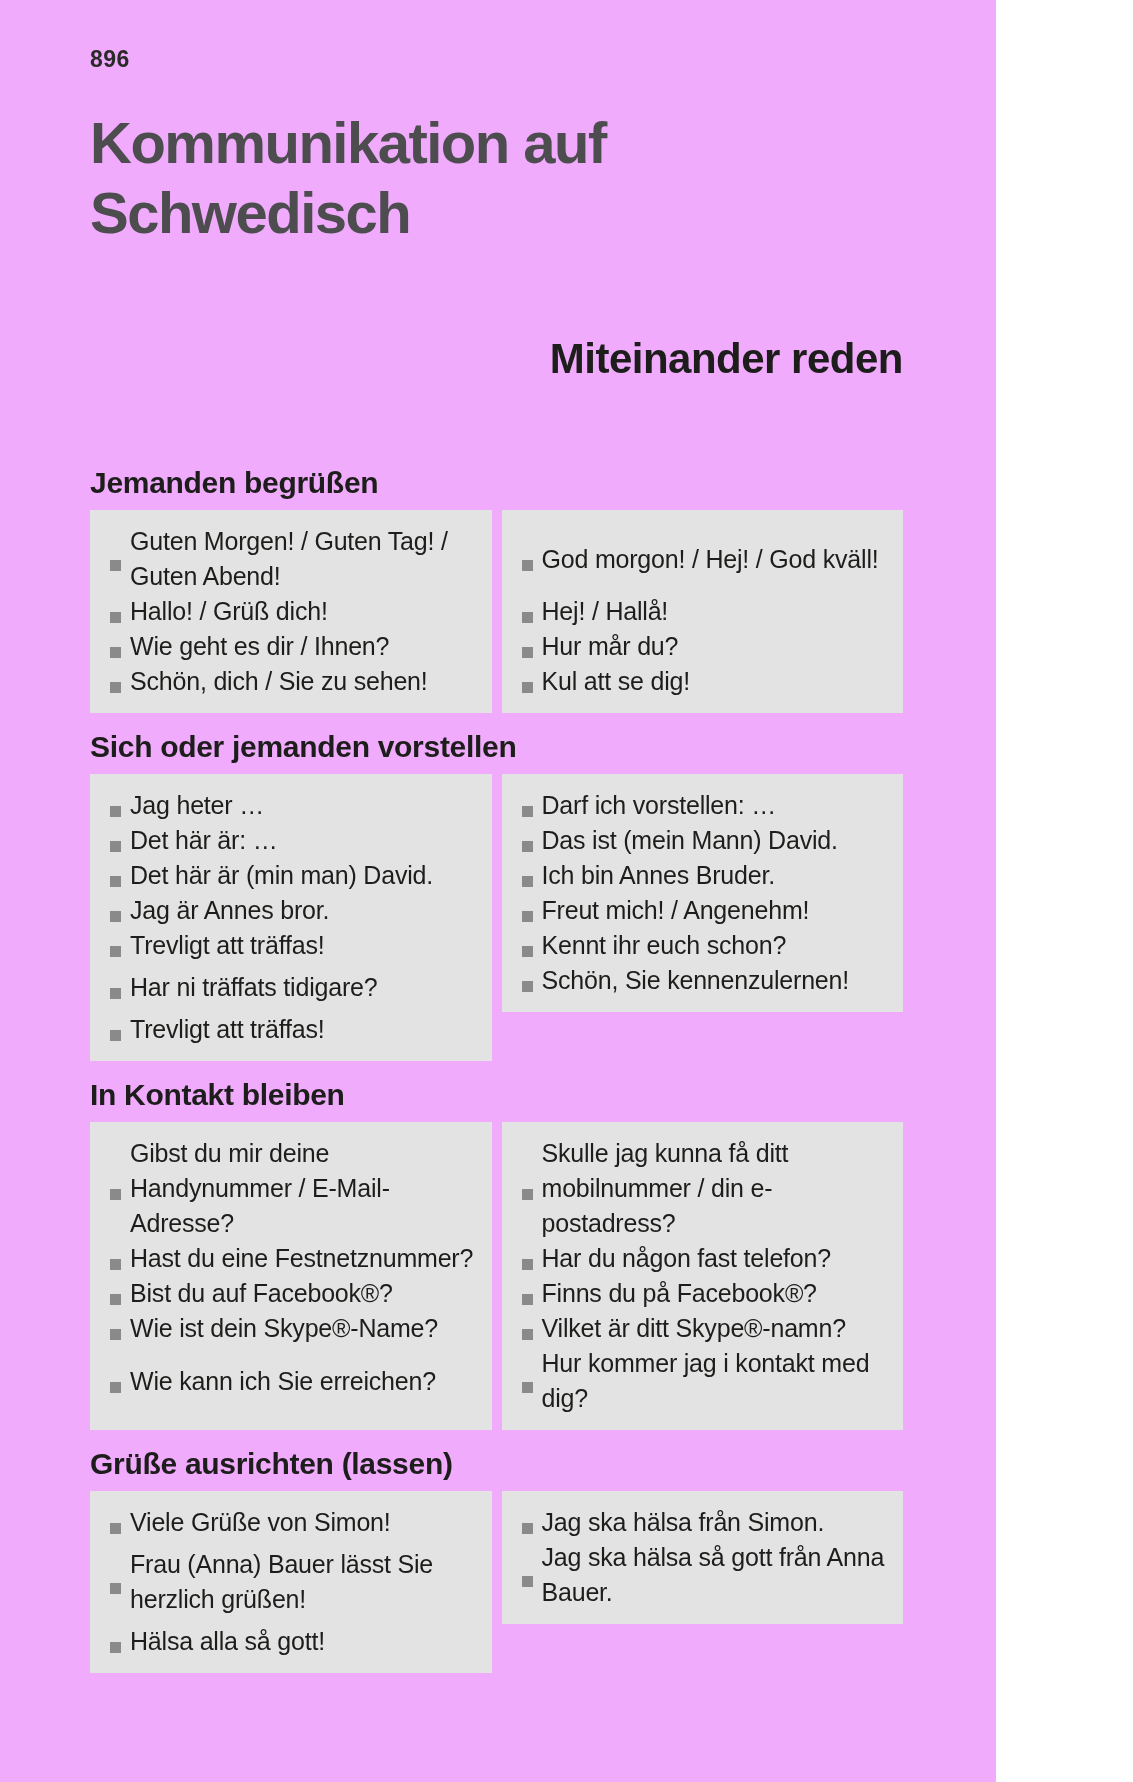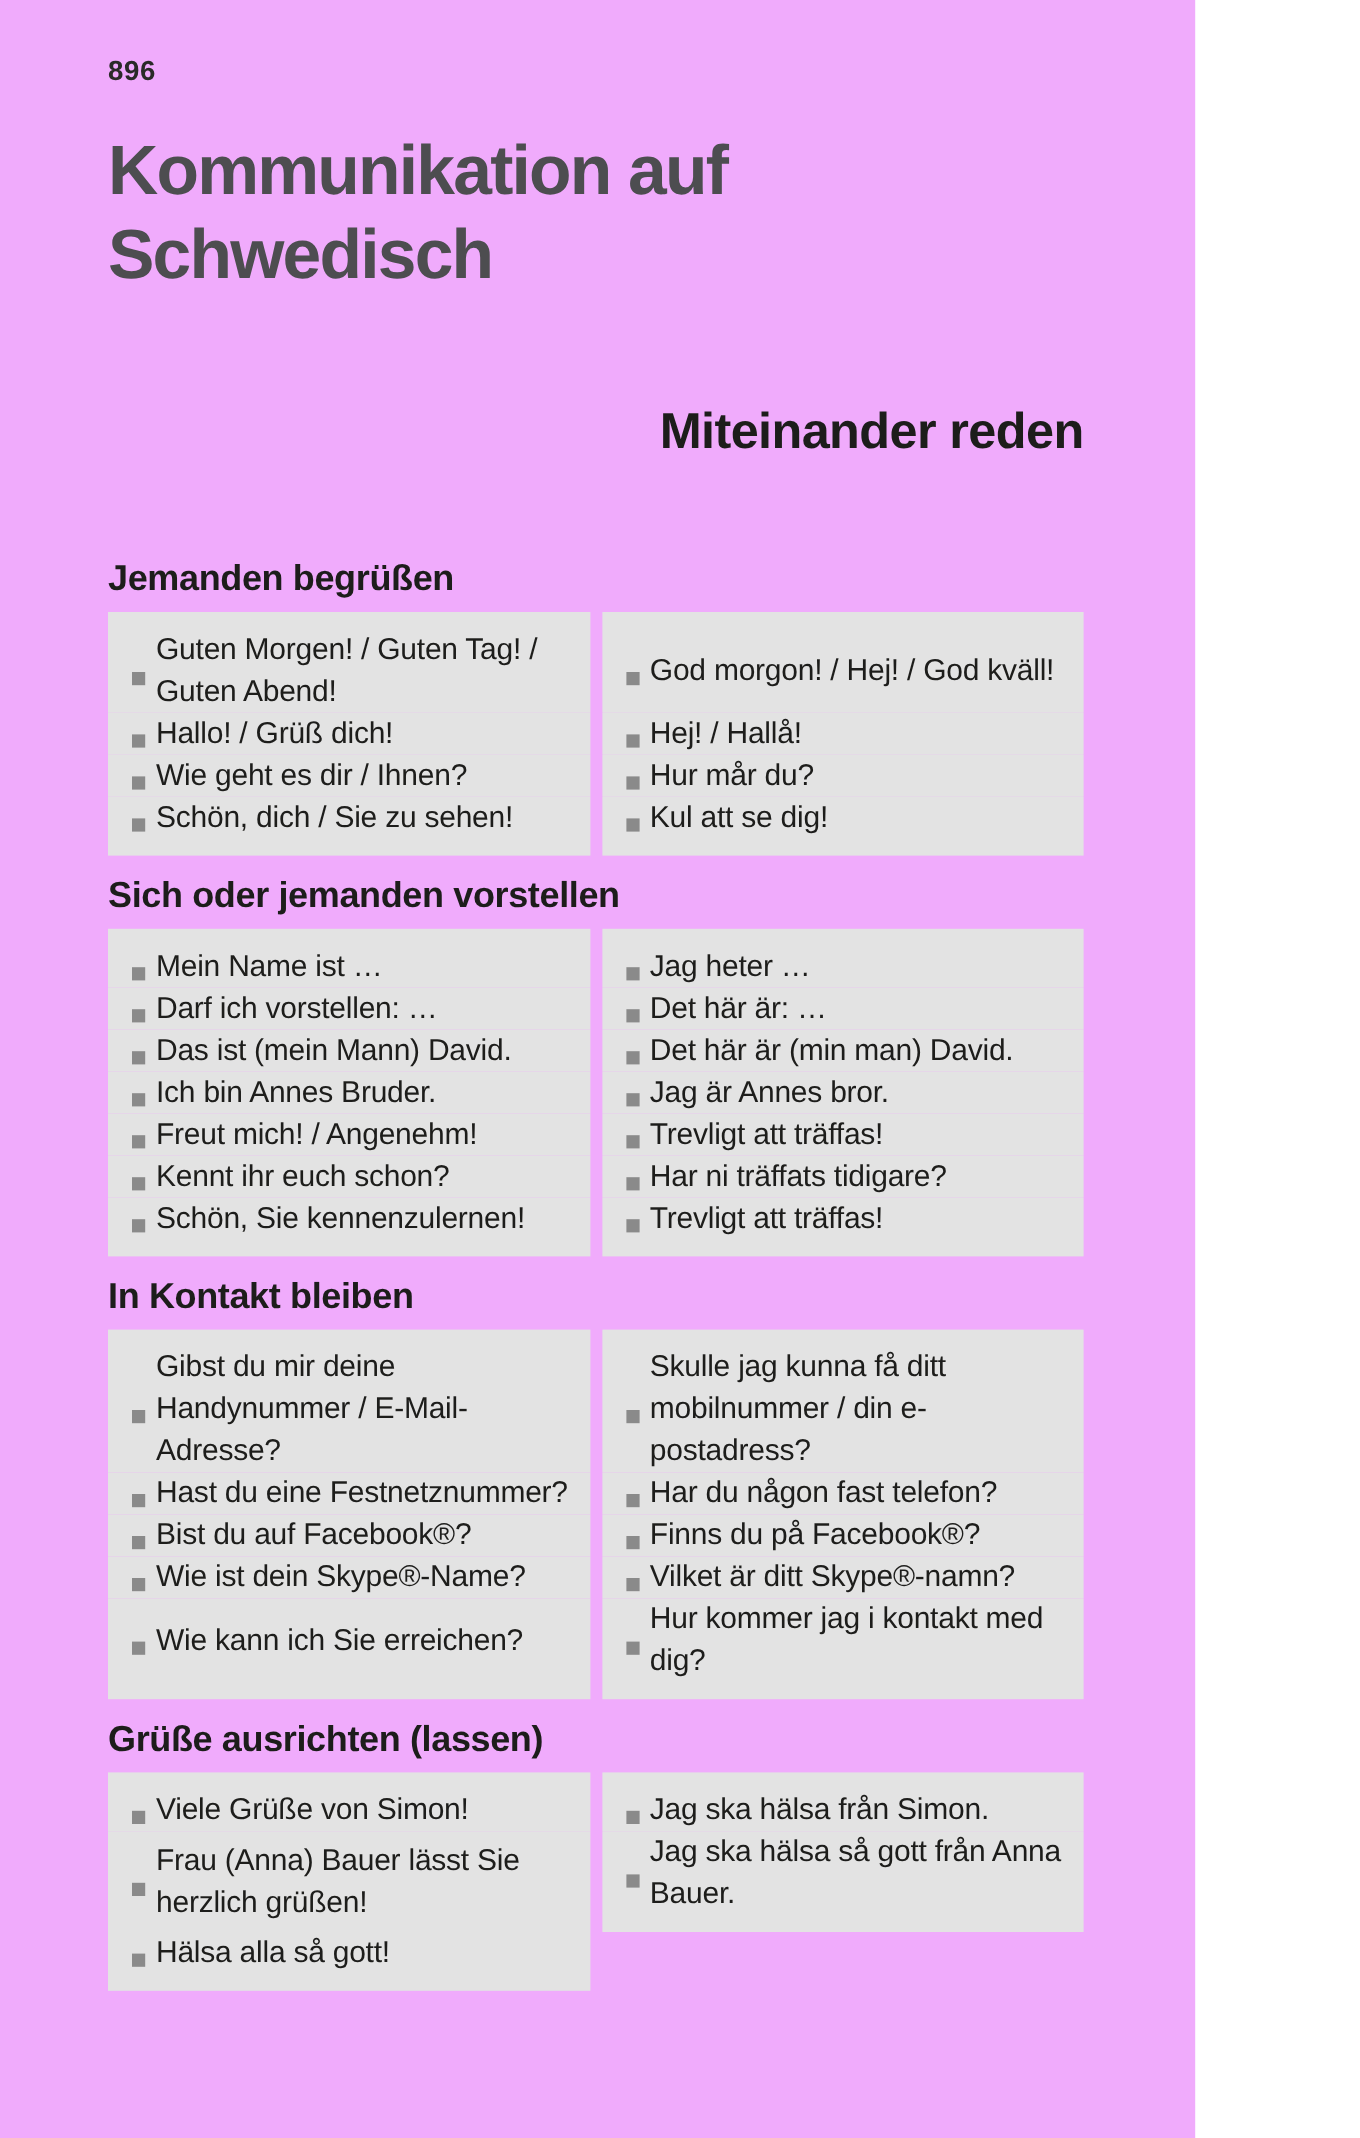--- a/index.html
+++ b/index.html
@@ -125,24 +125,20 @@
             <span class="ptext">Kul att se dig!</span>
           </div>
         </div>
   </section>
 
   <section>
     <h3 class="subsection-heading">Sich oder jemanden vorstellen</h3>
     <div class="phrase-table">
           <div class="cell">
             <span class="bullet"></span>
-            <span class="ptext">Mein Name ist …</span>
-          </div>
-          <div class="cell">
-            <span class="bullet"></span>
             <span class="ptext">Jag heter …</span>
           </div>
           <div class="cell">
             <span class="bullet"></span>
             <span class="ptext">Darf ich vorstellen: …</span>
           </div>
           <div class="cell">
             <span class="bullet"></span>
             <span class="ptext">Det här är: …</span>
           </div>

